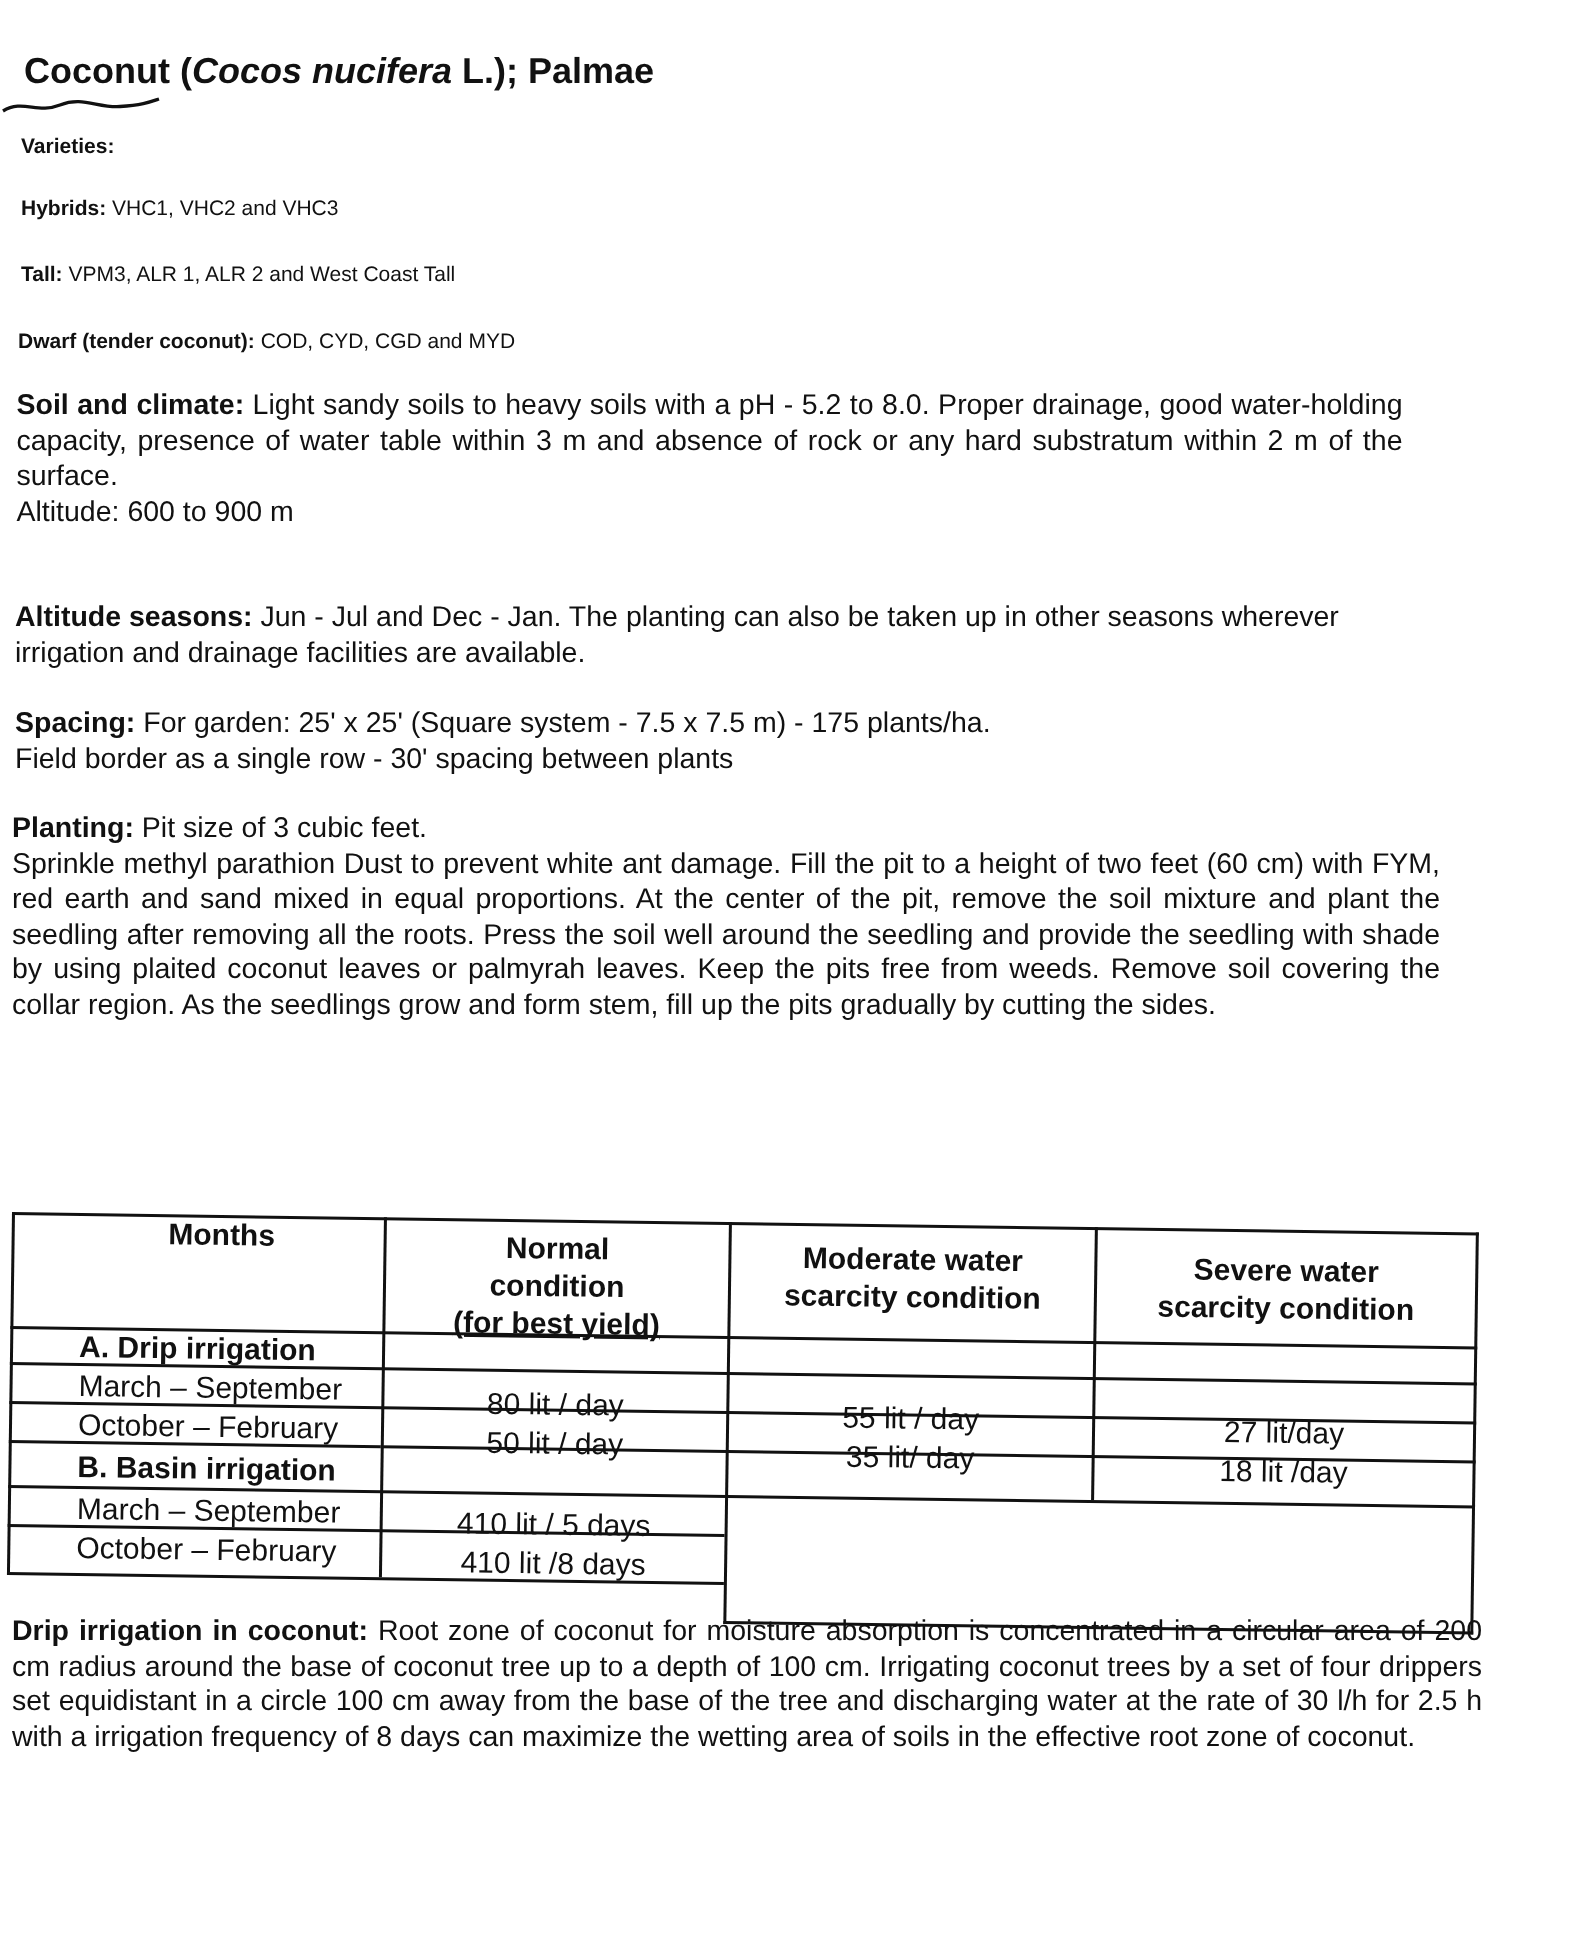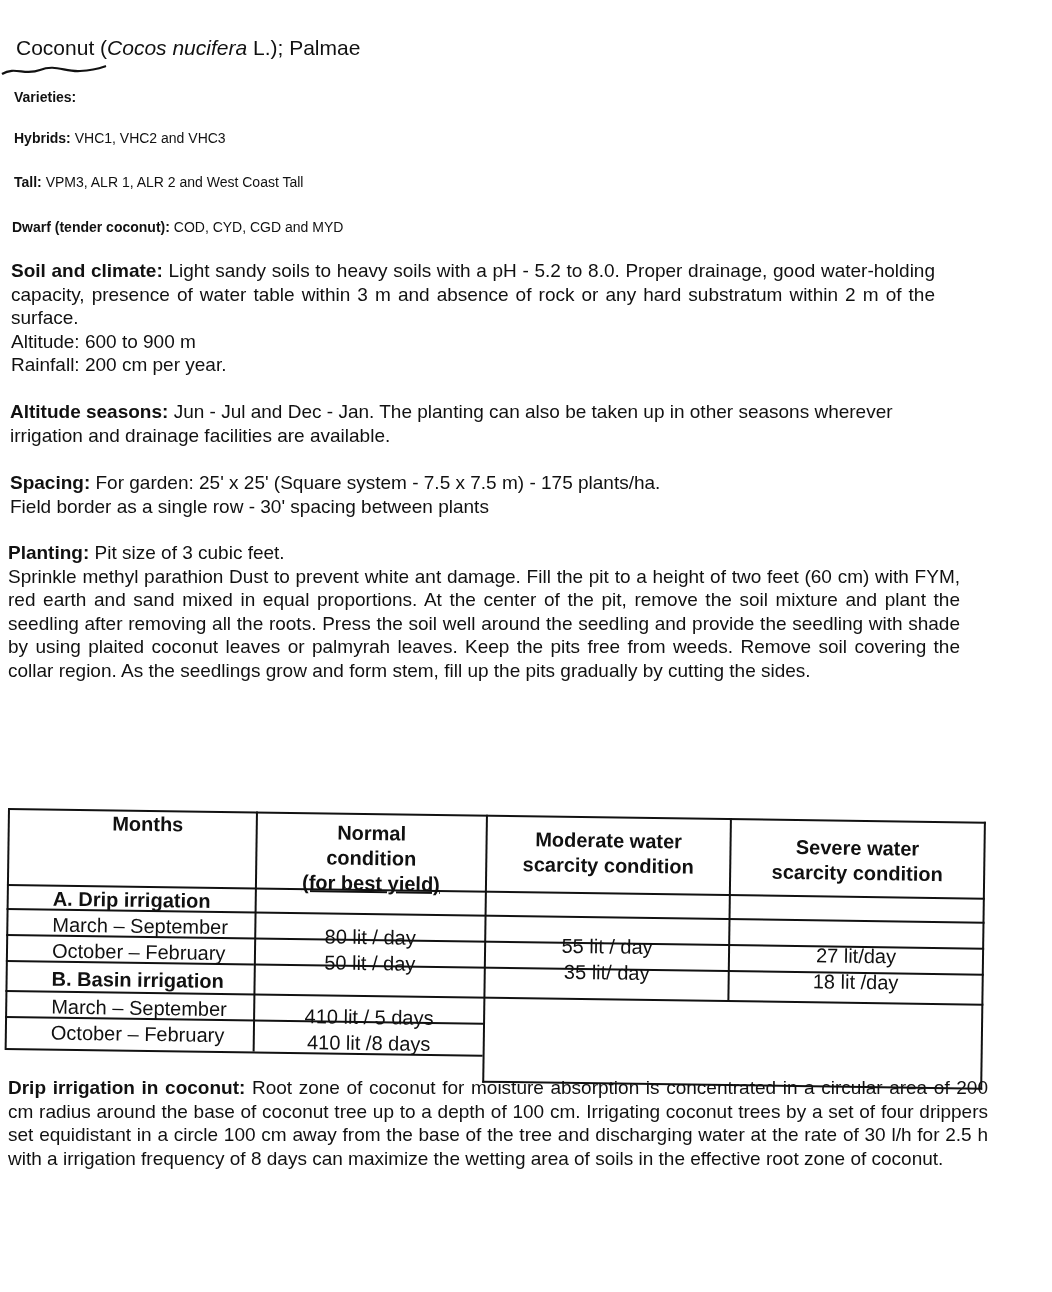--- a/index.html
+++ b/index.html
@@ -3,21 +3,21 @@
 <meta charset="utf-8">
 <style>
   html, body { margin: 0; padding: 0; background: #ffffff; }
   body {
     width: 1052px; height: 1292px; position: relative; overflow: hidden;
     font-family: "Liberation Sans", sans-serif; color: #111111;
   }
   .page { position: absolute; left: 0; top: 0; width: 1052px; height: 1292px; }
   .line { position: absolute; white-space: nowrap; font-size: 14px; line-height: 23px; }
   .b { font-weight: bold; }
-  .title { left: 16px; top: 36px; font-size: 21px; font-weight: normal; }
+  .title { left: 16px; top: 36px; font-size: 24px; font-weight: bold; }
   .title i { font-style: italic; }
   .squiggle { position: absolute; left: 0; top: 62px; width: 110px; height: 16px; }
   .para { position: absolute; font-size: 19px; line-height: 23.5px; text-align: justify; }
   .para .b { font-weight: bold; }
   .para p { margin: 0; }
   .cond { font-family: "Liberation Sans Narrow", "Liberation Sans", sans-serif; }
 
   
   .tbl { position: absolute; left: 8px; top: 808px; width: 978px; height: 268px; transform: rotate(0.8deg); transform-origin: 0 0; }
   .tbl .hdr { font-weight: bold; font-size: 20px; line-height: 25px; text-align: center; position: absolute; }
@@ -45,21 +45,20 @@
   <div class="line" style="left:14px; top:171px;">
     <span class="b">Tall:</span><span> VPM3, ALR 1, ALR 2 and West Coast Tall</span>
   </div>
   <div class="line" style="left:12px; top:216px;text-align:center;">
     <span class="b">Dwarf (tender coconut):</span><span> COD, CYD, CGD and MYD</span>
   </div>
 
   <div class="para cond" style="left:11px; top:259px; width:924px;">
     <p><span class="b">Soil and climate:</span><span> Light sandy soils to heavy soils with a pH - 5.2 to 8.0. Proper drainage, good water-holding capacity, presence of water table within 3 m and absence of rock or any hard substratum within 2 m of the surface.</span></p>
     <p>Altitude: 600 to 900 m</p>
-    <p>Rainfall: 200 cm per year.</p>
   </div>
 
   <div class="para cond" style="left:10px; top:400px; width:936px; text-align:left;">
     <p><span class="b">Altitude seasons:</span><span> Jun - Jul and Dec - Jan. The planting can also be taken up in other seasons wherever irrigation and drainage facilities are available.</span></p>
   </div>
 
   <div class="para cond" style="left:10px; top:471px; width:940px; text-align:left;">
     <p><span class="b">Spacing:</span><span> For garden: 25' x 25' (Square system - 7.5 x 7.5 m) - 175 plants/ha.</span></p>
     <p>Field border as a single row - 30' spacing between plants</p>
   </div>

